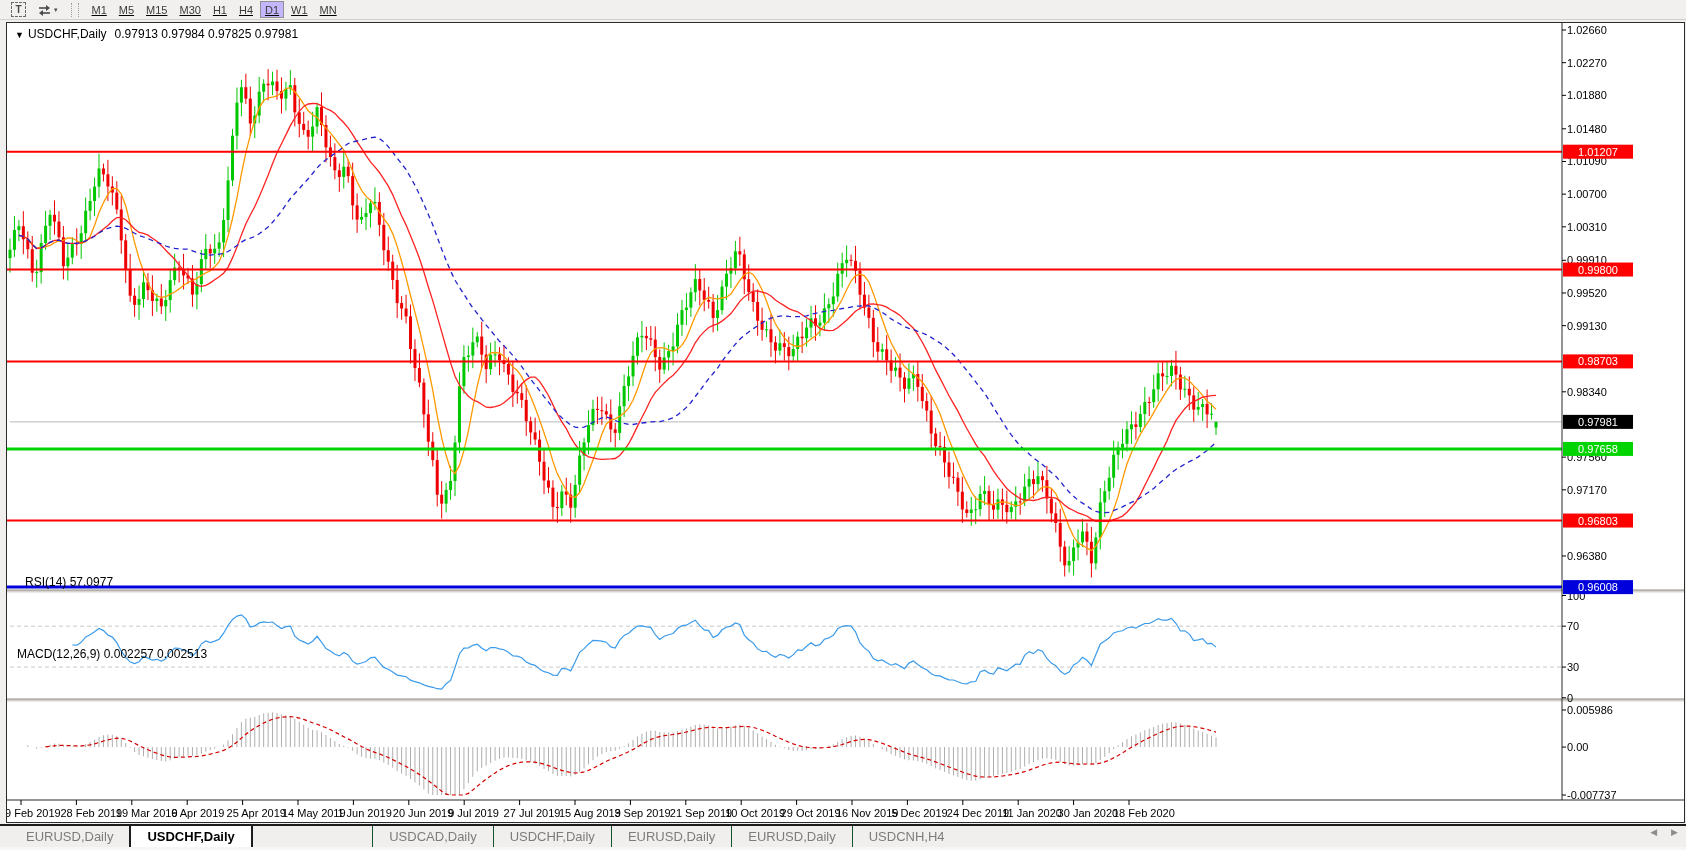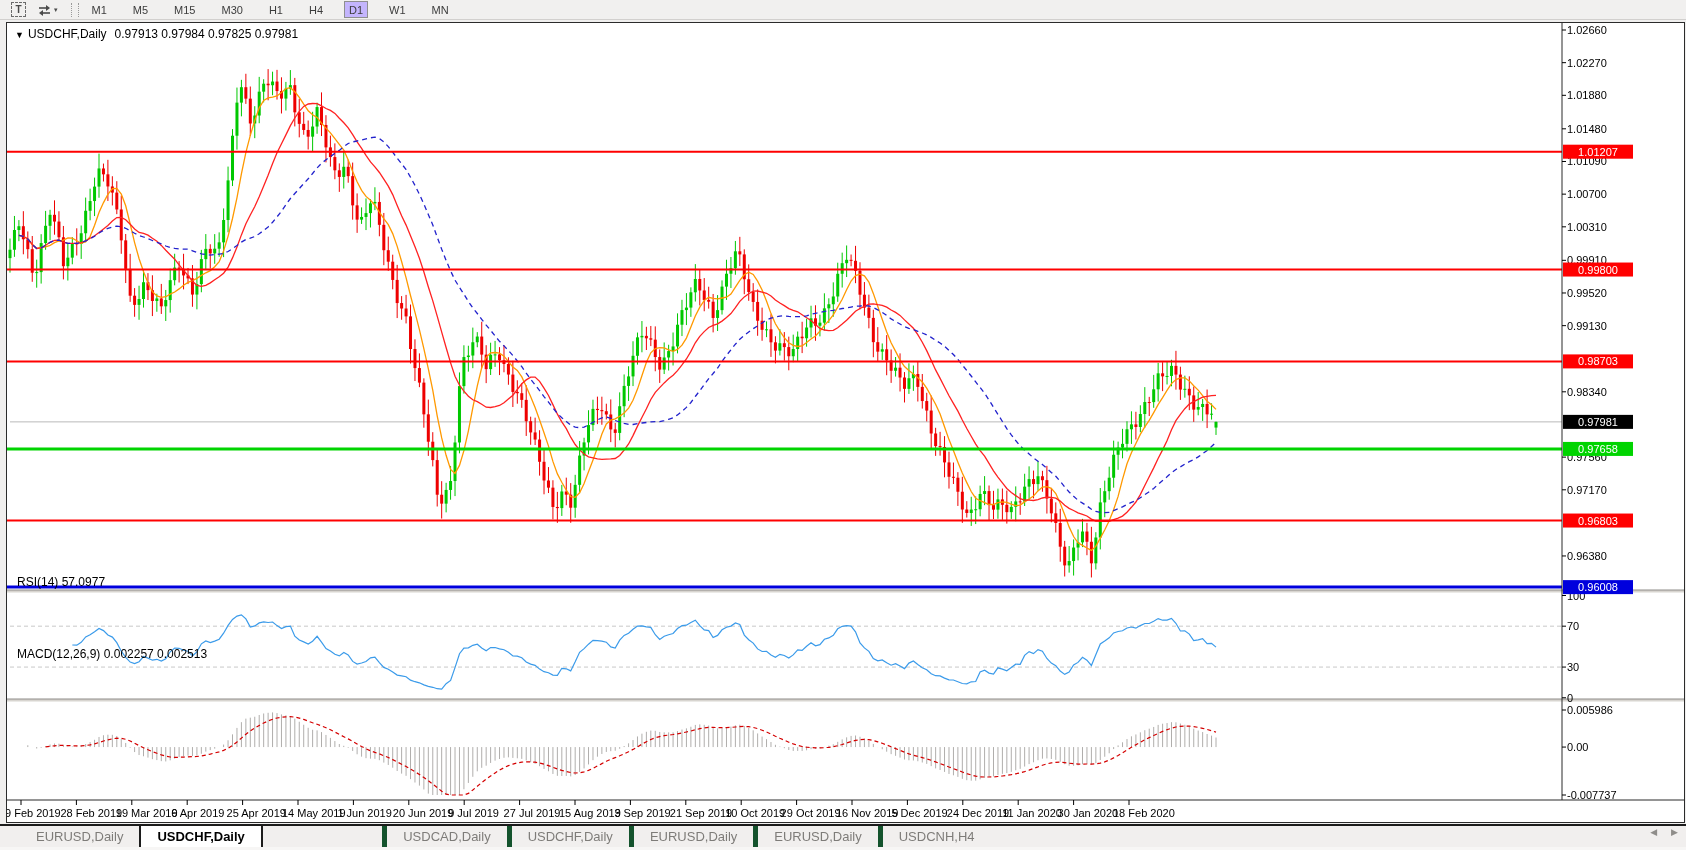--- a/index.html
+++ b/index.html
@@ -31,32 +31,32 @@
     position:absolute;left:6px;top:22px;width:1679px;height:801px;
     background:#ffffff;border:1px solid #2b2b2b;box-sizing:border-box;
   }
   #chart-svg{position:absolute;left:0;top:0;}
   .pane-label{
     position:absolute;font-size:12px;color:#000;white-space:nowrap;z-index:5;
   }
   #chart-header{left:8px;top:4px;}
   #chart-header .hdr-caret{font-size:9px;margin-right:4px;color:#000;}
   #chart-header .hdr-sym{margin-right:8px;}
-  #rsi-label{left:10px;top:552px;}
+  #rsi-label{left:18px;top:552px;}
   #macd-label{left:10px;top:624px;}
   svg text{font-family:"Liberation Sans",sans-serif;}
   
   #tab-bar{
     position:absolute;left:0;top:824px;width:1686px;height:23px;
     background:#f1efee;border-top:2px solid #1c1c1c;box-sizing:border-box;
-    display:flex;align-items:stretch;padding-left:20px;
+    display:flex;align-items:stretch;padding-left:10px;
   }
   .tab{
     display:flex;align-items:center;padding:0 16px;font-size:13px;color:#7e7c79;
-    border-left:5px solid #14532d;cursor:default;white-space:nowrap;
+    border-left:1px solid #14532d;cursor:default;white-space:nowrap;
   }
   .tab:first-child{border-left:none;}
   .tab.active{
     background:#ffffff;color:#000;border:2px solid #1c1c1c;border-bottom:none;
     margin-top:-2px;font-weight:bold;
   }
   .tab.active + .tab{border-left:none;margin-top:26px;}
   #tab-scroll{
     position:absolute;right:8px;top:827px;display:flex;gap:14px;
     color:#8f8d8a;font-size:9px;
@@ -74,21 +74,21 @@
   <button class="tb-btn">
     <svg width="13" height="12" viewBox="0 0 13 12">
       <path d="M1 4 L8 4" stroke="#4a4a4a" stroke-width="1.6"></path>
       <path d="M8 1 L12 4 L8 7 Z" fill="#4a4a4a"></path>
       <path d="M5 9 L12 9" stroke="#4a4a4a" stroke-width="1.6"></path>
       <path d="M5 6 L1 9 L5 12 Z" fill="#4a4a4a"></path>
     </svg>
     <span class="caret-sm">▾</span>
   </button>
   <span class="grip"></span>
-  <div id="tf-buttons" style="display:flex;gap:16px;">
+  <div id="tf-buttons" style="display:flex;gap:2px;text-decoration:underline;">
       <button class="tb-btn">M1</button>
       <button class="tb-btn">M5</button>
       <button class="tb-btn">M15</button>
       <button class="tb-btn">M30</button>
       <button class="tb-btn">H1</button>
       <button class="tb-btn">H4</button>
       <button class="tb-btn active">D1</button>
       <button class="tb-btn">W1</button>
       <button class="tb-btn">MN</button>
     </div>

